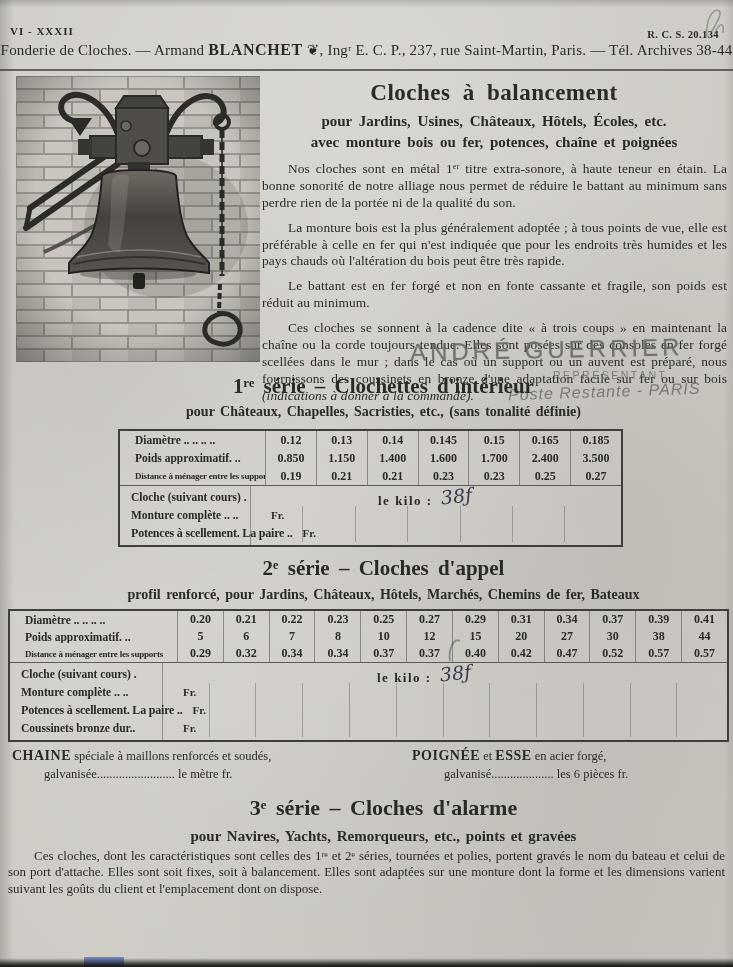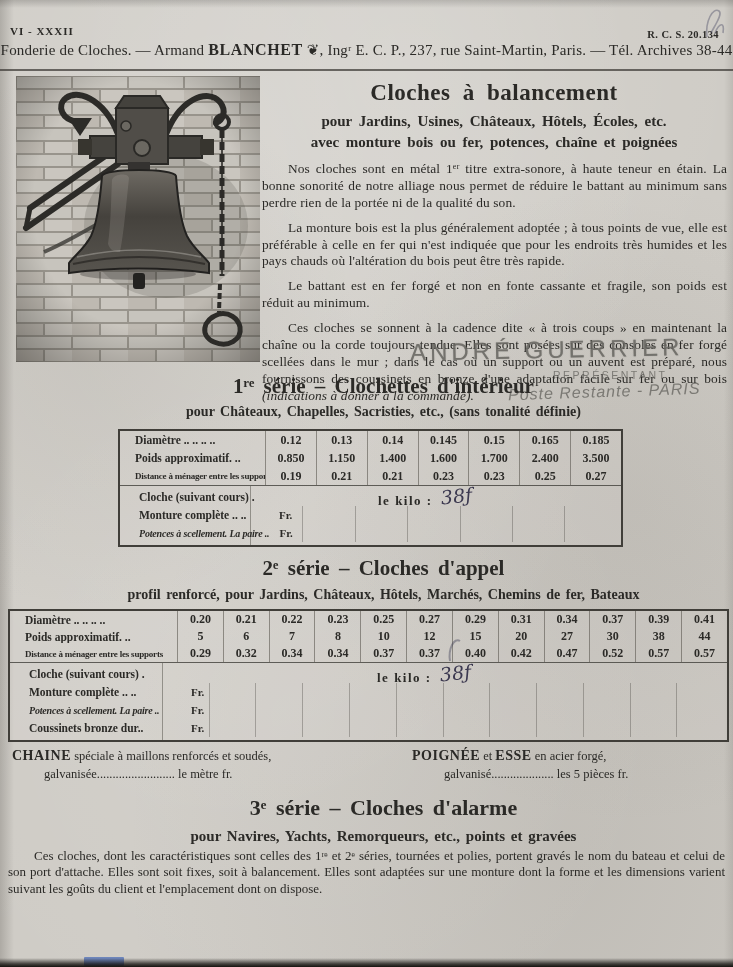--- a/index.html
+++ b/index.html
@@ -57,23 +57,23 @@
   .trow{display:flex;align-items:center;}
   .t1 .trow{height:18px;}
   .t2 .trow{height:17px;}
   .tlabel{flex:0 0 130px;padding-left:15px;font-size:11.5px;font-weight:bold;white-space:nowrap;overflow:hidden;}
   .t2 .tlabel{flex-basis:152px;}
   .tlabel.cond{font-size:9px;letter-spacing:-.2px;}
   .tcell{flex:1;align-self:stretch;display:flex;align-items:center;justify-content:center;
     font-size:12px;font-weight:bold;border-left:1px solid rgba(80,77,70,.55);}
   .tlower{position:relative;border-top:1.5px solid rgba(64,62,57,.8);padding:2px 0 3px;}
   .prow{display:flex;align-items:center;height:18px;position:relative;z-index:2;}
-  .plabel{flex:0 0 130px;padding-left:19px;font-size:11.5px;font-weight:bold;white-space:nowrap;}
+  .plabel{flex:0 0 130px;padding-left:11px;font-size:11.5px;font-weight:bold;white-space:nowrap;}
   .t2 .plabel{flex-basis:152px;}
-  .plabel.cond{font-size:10px;letter-spacing:-.2px;font-style:italic;}
+  .plabel.cond{font-size:12px;letter-spacing:-.2px;}
   .punit{font-size:11px;font-weight:bold;padding-left:10px;}
   .kilo{position:absolute;top:1px;z-index:3;display:flex;align-items:baseline;gap:8px;}
   .t1 .kilo{left:258px;}
   .t2 .kilo{left:367px;}
   .kilo .kl{font-size:13px;font-weight:bold;letter-spacing:1.5px;}
   .hand{font-family:"DejaVu Serif",serif;font-style:italic;font-size:19px;color:#3c3950;
     transform:rotate(-6deg) translateY(-2px);display:inline-block;}
   .vline{position:absolute;width:1px;background:rgba(80,77,70,.38);top:20px;bottom:3px;z-index:1;}
   .lline{position:absolute;width:1px;background:rgba(80,77,70,.5);top:0;bottom:0;z-index:1;}
   
@@ -324,21 +324,21 @@
   <svg class="abs pencil-t2" viewBox="0 0 16 30">
     <path d="M4,28 C2,16 8,4 14,8" fill="none" stroke="rgba(55,55,80,.8)" stroke-width="2"></path>
   </svg>
 
   <div class="acc accL">
     <div><span class="lead">CHAINE</span><span> spéciale à maillons renforcés et soudés,</span></div>
     <div class="l2">galvanisée.........................  le mètre  fr.</div>
   </div>
   <div class="acc accR">
     <div><span class="lead">POIGNÉE</span><span> et </span><span class="lead">ESSE</span><span> en acier forgé,</span></div>
-    <div class="l2">galvanisé....................  les 5 pièces  fr.</div>
+    <div class="l2">galvanisé....................  les 6 pièces  fr.</div>
   </div>
 
   <div class="abs sh s3h">3ᵉ série – Cloches d'alarme</div>
   <div class="abs sh s3sub">pour Navires, Yachts, Remorqueurs, etc., points et gravées</div>
   <div class="abs s3body">Ces cloches, dont les caractéristiques sont celles des 1ʳᵉ et 2ᵉ séries, tournées et polies, portent gravés le nom du bateau et celui de son port d'attache. Elles sont soit fixes, soit à balancement. Elles sont adaptées sur une monture dont la forme et les dimensions varient suivant les goûts du client et l'emplacement dont on dispose.</div>
 
   <div class="abs blue-mark"></div>
   <div class="abs bottom-edge"></div>
 </div>
 

